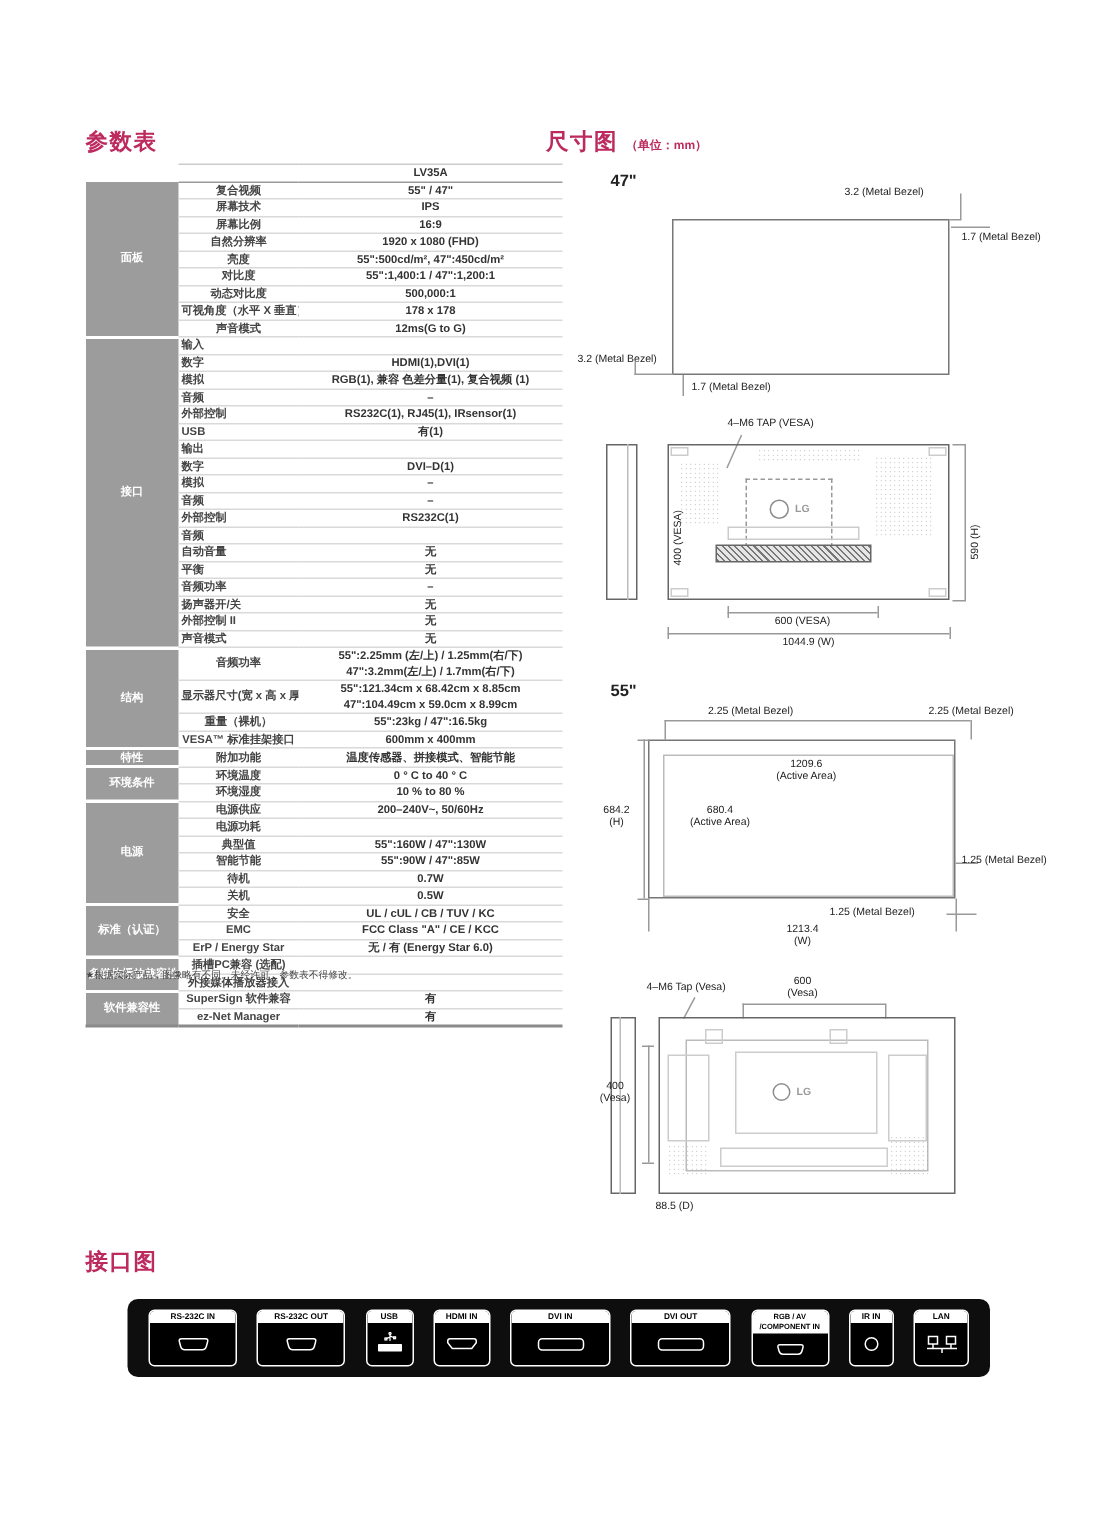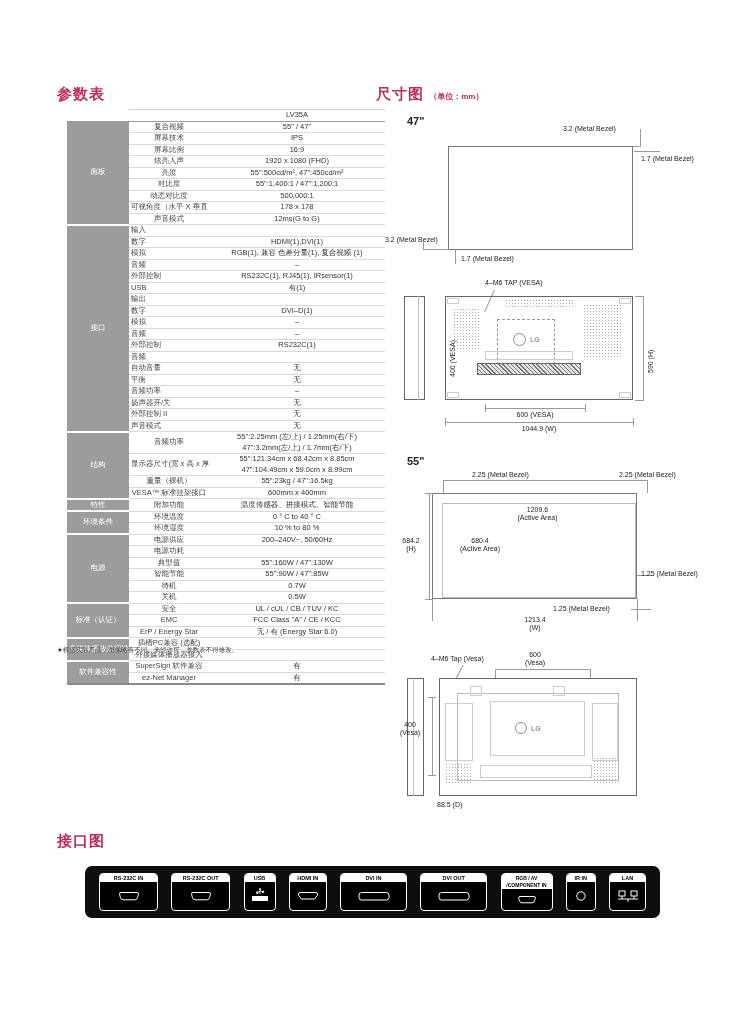--- a/index.html
+++ b/index.html
@@ -2,21 +2,21 @@
 <html style="--accent: #bc2a5e;"><head>
 <meta charset="utf-8">
 <style>
   html,body{margin:0;padding:0;}
   body{width:740px;height:1010px;background:#fff;position:relative;overflow:hidden;
        font-family:"Liberation Sans","DejaVu Sans",sans-serif;color:#333;}
   
   .sect-title{position:absolute;font-size:15px;font-weight:bold;color:var(--accent,#bc2a5e);letter-spacing:1px;}
   .sect-title .unit{font-size:8px;font-weight:bold;letter-spacing:0;}
   
-  #spec-table{position:absolute;left:67px;top:109px;width:318px;border-collapse:collapse;table-layout:fixed;}
+  #spec-table{position:absolute;left:57px;top:109px;width:318px;border-collapse:collapse;table-layout:fixed;font-weight:bold;}
   #spec-table td{padding:0 2px;font-size:7.5px;line-height:10.5px;vertical-align:middle;overflow:hidden;}
   #spec-table col.c1{width:62px;} #spec-table col.c2{width:80px;} #spec-table col.c3{width:176px;}
   td.sec{background:#9c9c9c;color:#fff;text-align:center;border-bottom:2px solid #fff;font-size:7.5px;white-space:nowrap;}
   td.sec.secend{border-bottom:2px solid #8a8a8a;}
   td.lab{border-bottom:1px solid #d9d9d9;text-align:center;color:#444;white-space:nowrap;}
   td.lab.group{text-align:left;padding-left:4px;}
   td.lab.indent{text-align:left;padding-left:26px;}
   td.val{border-bottom:1px solid #d9d9d9;text-align:center;color:#333;}
   tr.model td{border-top:1px solid #ccc;border-bottom:1px solid #9a9a9a;}
   tr.model td.secblank{border:none;background:#fff;}
@@ -77,21 +77,21 @@
       </tr>
       <tr>
         <td class="lab">屏幕技术</td>
         <td class="val">IPS</td>
       </tr>
       <tr>
         <td class="lab">屏幕比例</td>
         <td class="val">16:9</td>
       </tr>
       <tr>
-        <td class="lab">炫亮人声</td>
+        <td class="lab">自然分辨率</td>
         <td class="val">1920 x 1080 (FHD)</td>
       </tr>
       <tr>
         <td class="lab">亮度</td>
         <td class="val">55":500cd/m², 47":450cd/m²</td>
       </tr>
       <tr>
         <td class="lab">对比度</td>
         <td class="val">55":1,400:1 / 47":1,200:1</td>
       </tr>
@@ -265,21 +265,21 @@
       </tr>
       <tr>
         <td class="lab tend">ez-Net  Manager</td>
         <td class="val tend">有</td>
       </tr>
     </tbody>
 </table>
 
 <div id="footnote">★根据实际产品，图像略有不同。未经许可，参数表不得修改。</div>
 
-<div class="sect-title" style="left:376px;top:85px;">
+<div class="sect-title" style="left:364px;top:85px;">
   <span>尺寸图</span>
   <span class="unit">（单位：mm）</span>
 </div>
 
 <div id="dims">
 
   <div class="size-lbl" style="left:22px;top:10px;">47"</div>
   <div class="rect" style="left:63px;top:41px;width:185px;height:104px;"></div>
   <div class="lb" style="left:178px;top:20px;">3.2 (Metal Bezel)</div>
   <div class="vl" style="left:255px;top:24px;height:17px;"></div>

